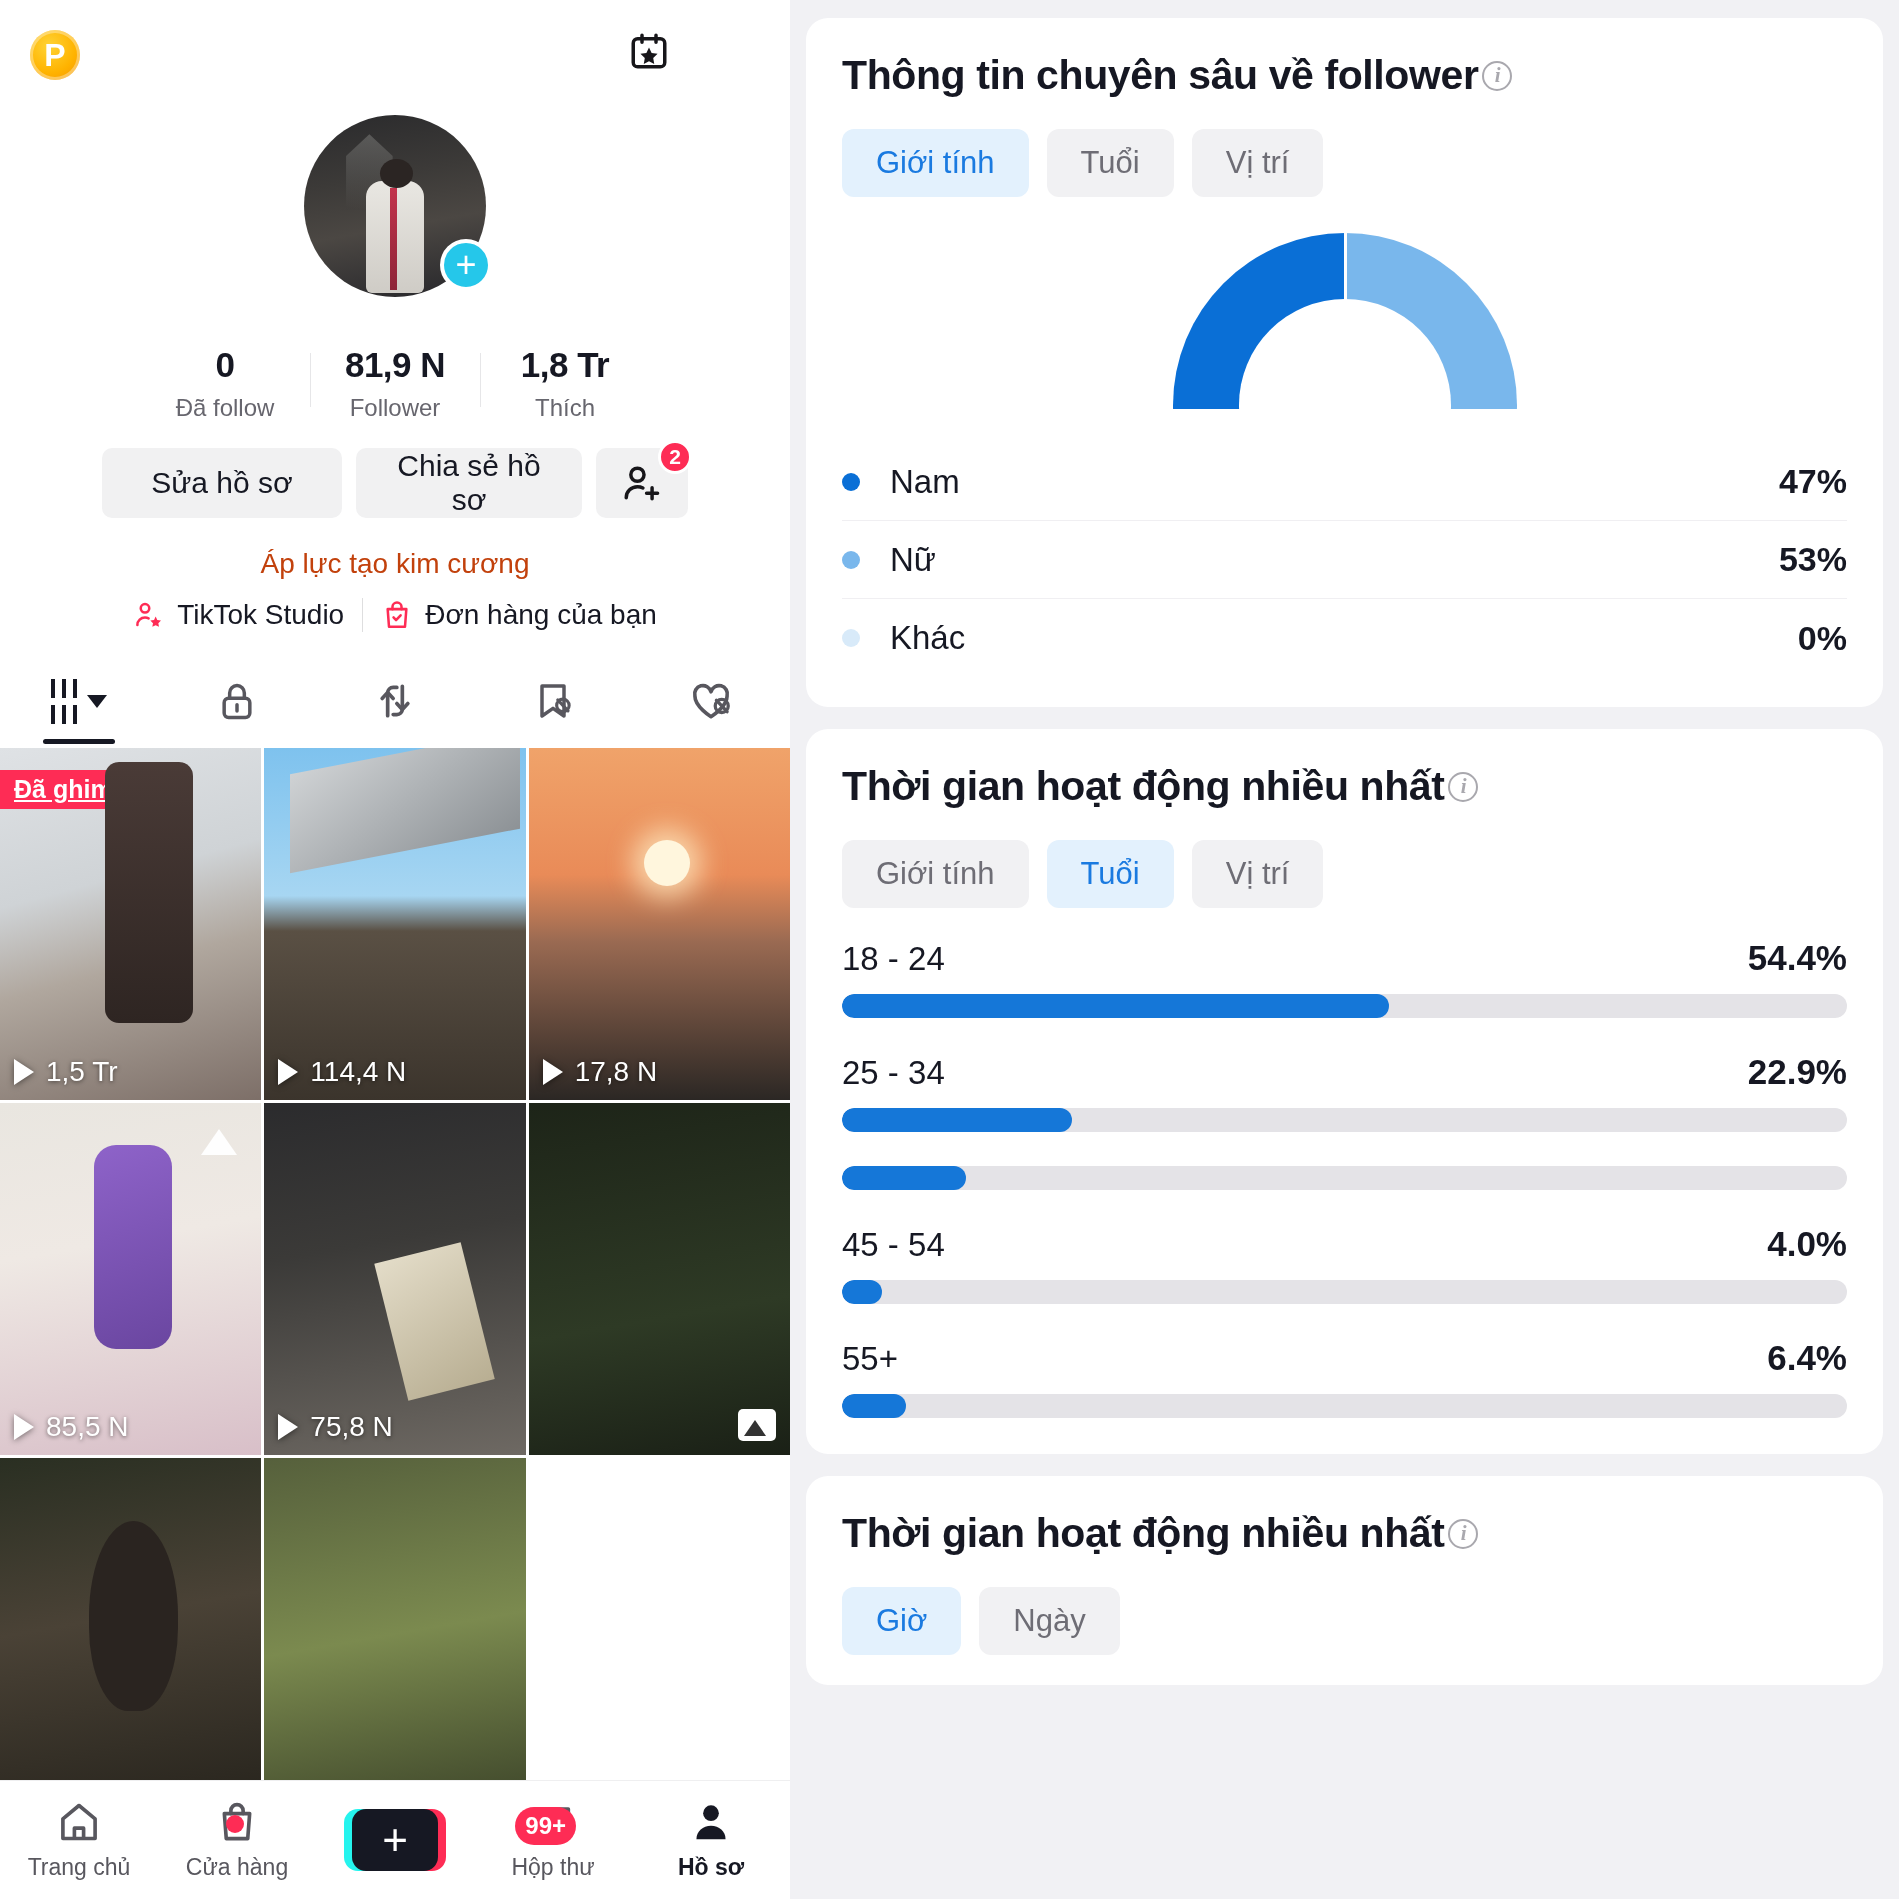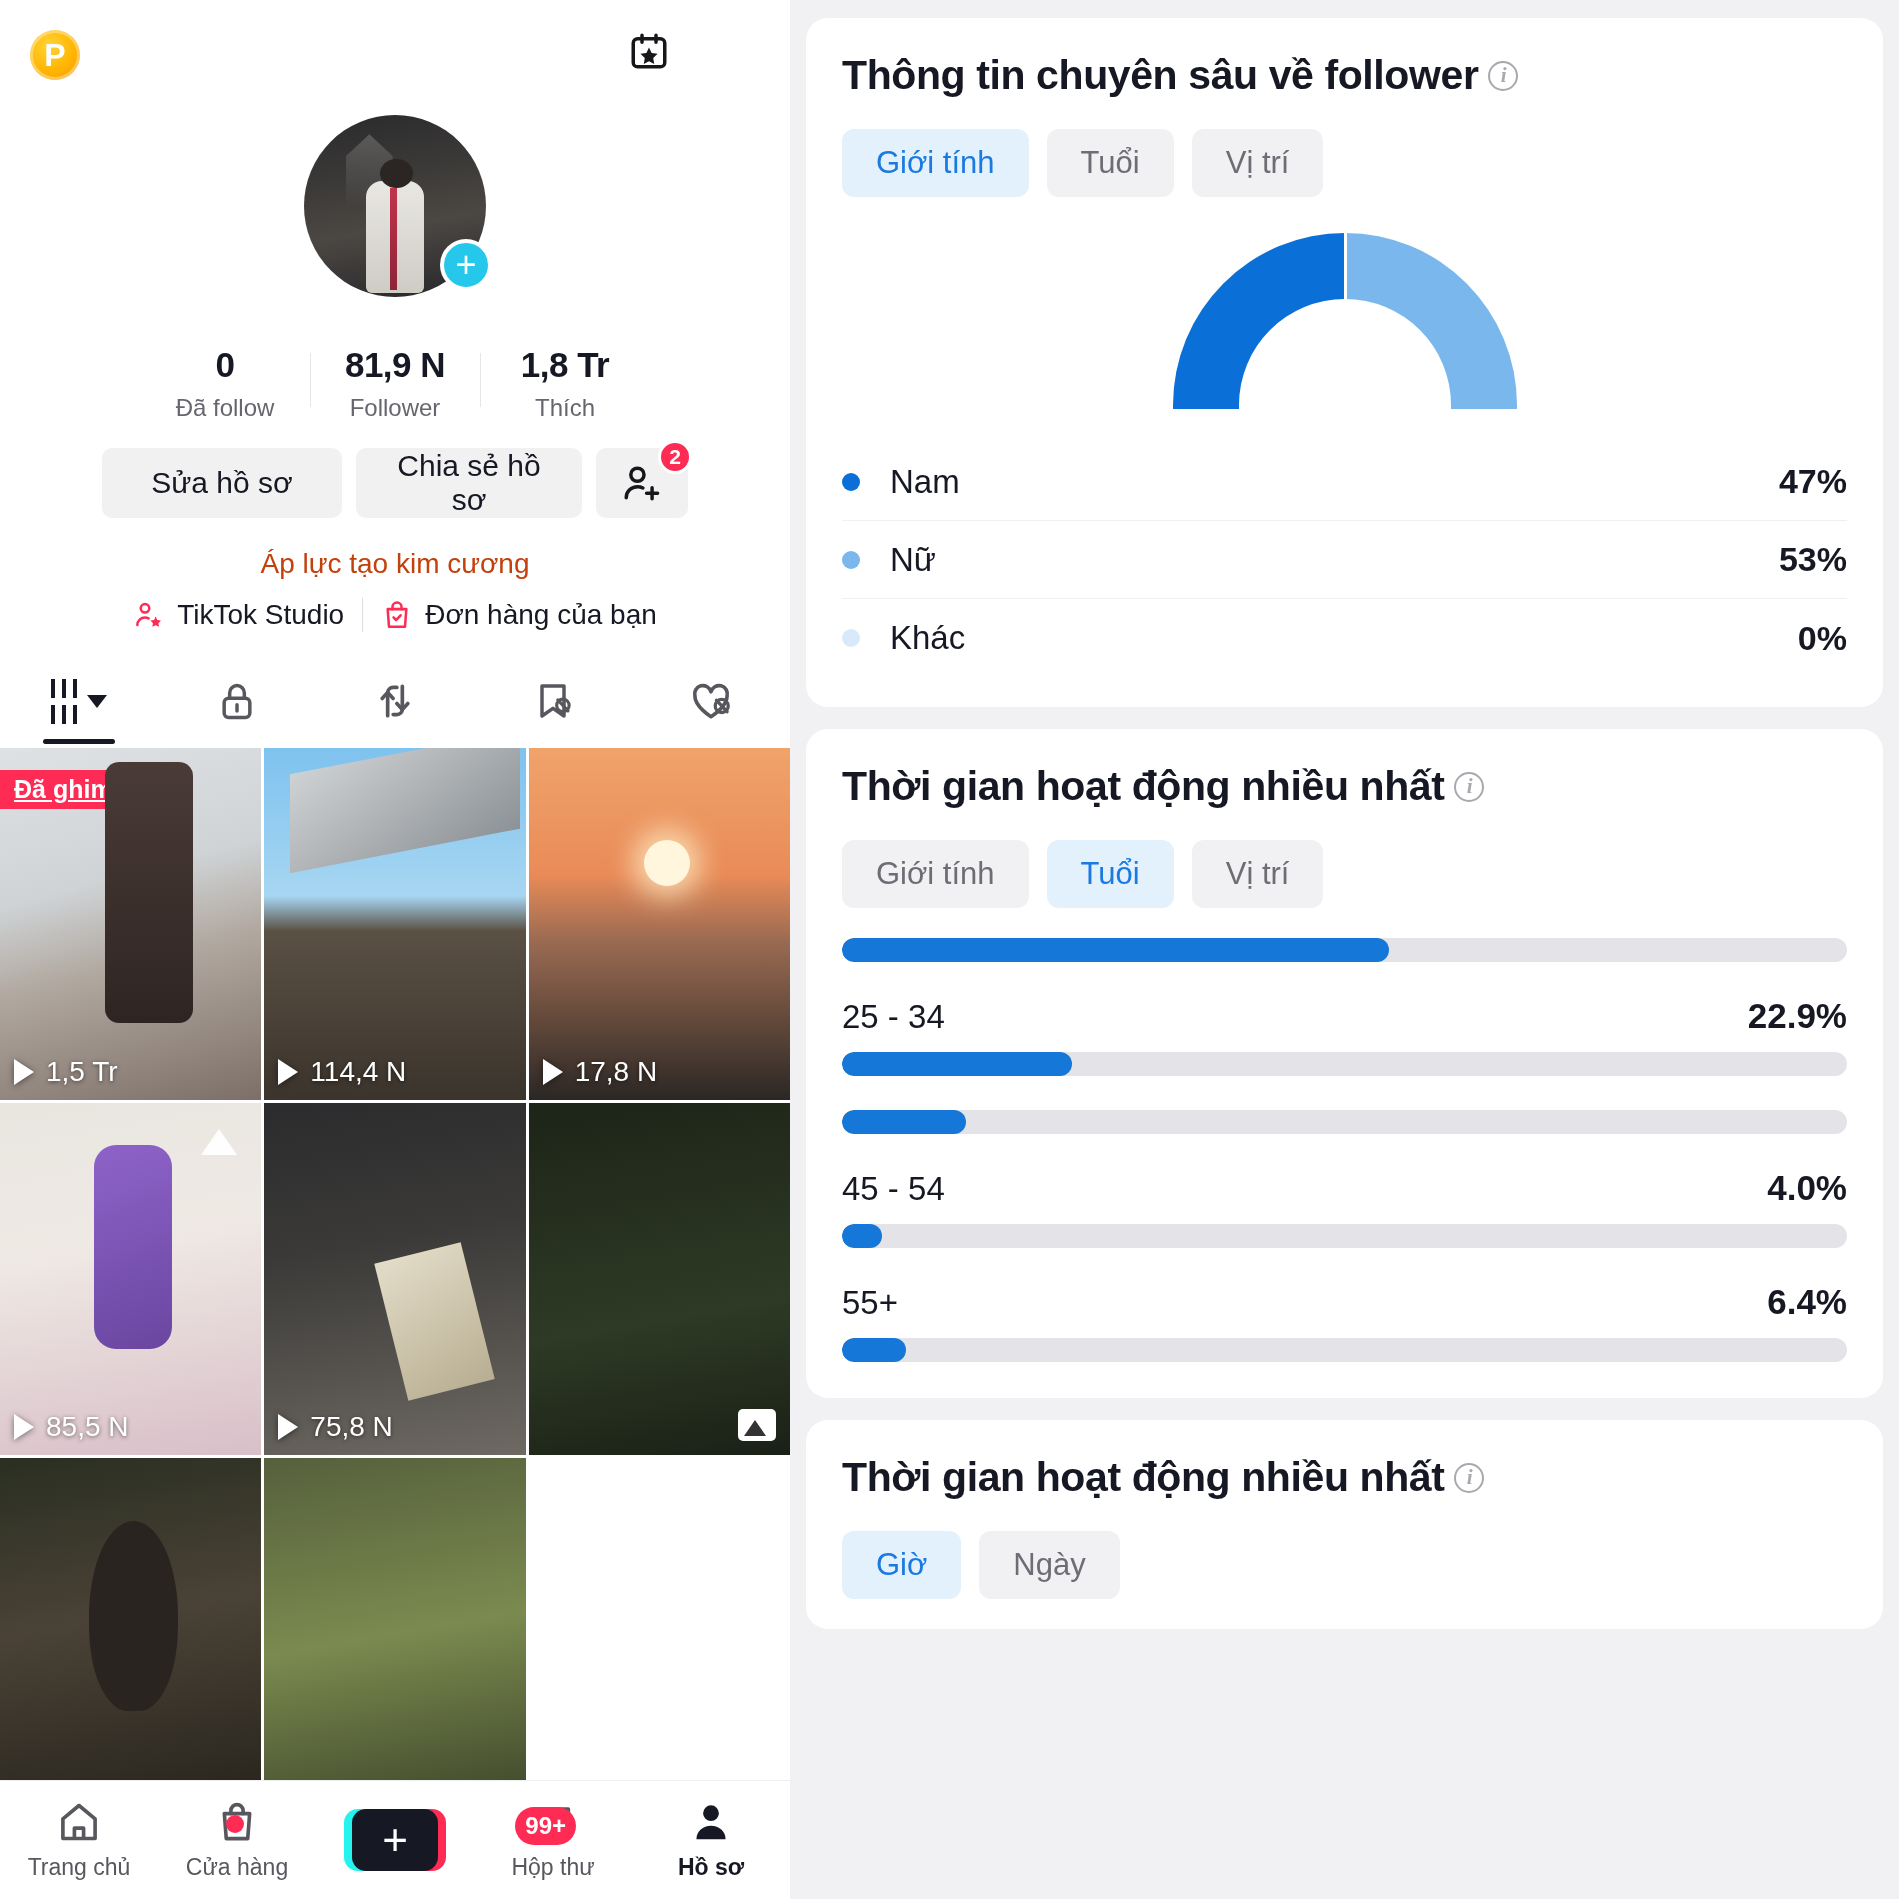--- a/index.html
+++ b/index.html
@@ -227,21 +227,21 @@
   
   .analytics {
     flex: 1; height: 1899px; background: #f1f1f4;
     padding: 18px 16px 0 16px; overflow: hidden;
   }
   .card {
     background: #ffffff; border-radius: 22px; padding: 34px 36px 30px 36px;
     margin-bottom: 22px;
   }
   .card-title {
-    display: flex; align-items: center; gap: 10px;
+    display: flex; align-items: center; gap: 4px;
     font-size: 41px; font-weight: bold; color: #161823; letter-spacing: -0.4px;
   }
   .info-i {
     width: 30px; height: 30px; border-radius: 50%; border: 2.5px solid #a9a8ae;
     color: #a9a8ae; font-size: 21px; display: flex; align-items: center;
     justify-content: center; font-style: italic; font-family: "Liberation Serif", serif;
     flex: 0 0 30px;
   }
   .seg-row { display: flex; gap: 18px; margin-top: 30px; }
   .seg {
@@ -556,20 +556,24 @@
         <span class="info-i">i</span>
       </div>
       <div class="seg-row">
         <button class="seg">Giới tính</button>
         <button class="seg active">Tuổi</button>
         <button class="seg">Vị trí</button>
       </div>
 
       <div class="bars">
         <div class="bar-block">
+          <div class="bar-head">
+            <span>18 - 24</span>
+            <span class="pct">54.4%</span>
+          </div>
           <div class="bar-track">
             <div class="bar-fill" style="width: 54.4%;"></div>
           </div>
         </div>
         <div class="bar-block">
           <div class="bar-head">
             <span>25 - 34</span>
             <span class="pct">22.9%</span>
           </div>
           <div class="bar-track">

